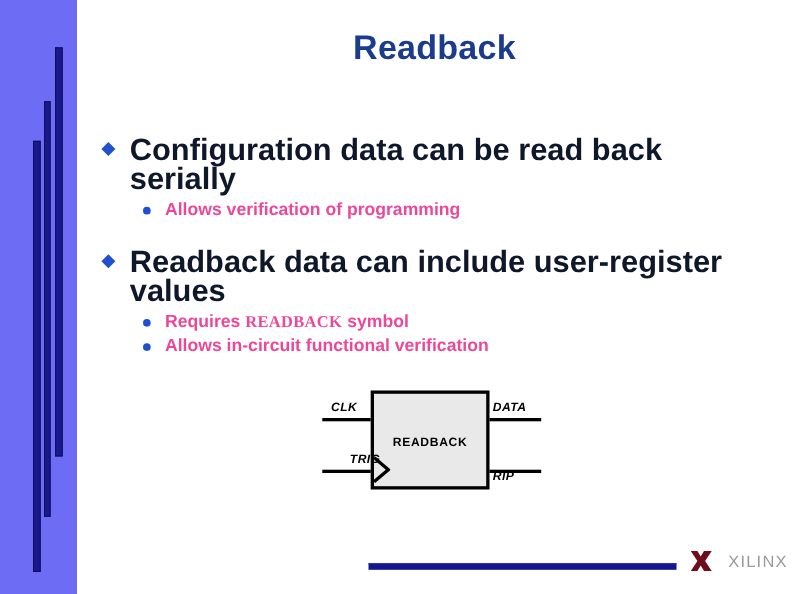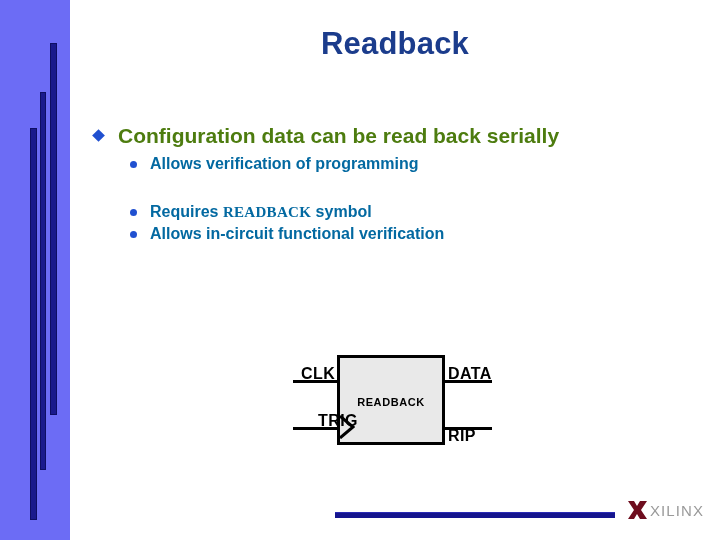--- a/index.html
+++ b/index.html
@@ -55,40 +55,40 @@
 
   
   .body {
     position: absolute;
     left: 92px; top: 122px;
     width: 612px;
   }
   .bullet-l1 {
     position: relative;
     padding-left: 26px;
-    font-size: 21px;
-    font-weight: bold;
-    color: #4d7c0f;
+    font-size: 28px;
+    font-weight: bold;
+    color: #0f172a;
     line-height: 27px;
     margin-bottom: 2px;
   }
   .bullet-l1 .marker {
     position: absolute;
     left: 2px; top: 9px;
     width: 9px; height: 9px;
     background: #2050d0;
     transform: rotate(45deg);
   }
   .sublist { margin: 4px 0 0 0; }
   .bullet-l2 {
     position: relative;
     padding-left: 58px;
     font-size: 16px;
     font-weight: bold;
-    color: #0369a1;
+    color: #ec4899;
     line-height: 22px;
   }
   .bullet-l2 .marker {
     position: absolute;
     left: 38px; top: 8px;
     width: 7px; height: 7px;
     border-radius: 50%;
     background: #2050d0;
   }
   .group-gap { height: 22px; }
@@ -128,25 +128,26 @@
     height: 3px;
     background: #000000;
   }
   .wire-clk  { left: 8px;   top: 28px; width: 46px; }
   .wire-trig { left: 8px;   top: 75px; width: 46px; }
   .wire-data { left: 158px; top: 28px; width: 49px; }
   .wire-rip  { left: 158px; top: 75px; width: 49px; }
 
   .pin-label {
     position: absolute;
-    font-size: 16px;
+    font-size: 11px;
     font-weight: bold;
     color: #000000;
     letter-spacing: 0.4px;
     white-space: nowrap;
+    font-style: italic;
   }
   .lbl-clk  { left: 16px;  top: 13px; }
   .lbl-trig { left: 11px;  top: 60px; margin-left: 22px; }
   .lbl-data { left: 163px; top: 13px; }
   .lbl-rip  { left: 163px; top: 75px; }
 
   
   .clk-tri {
     position: absolute;
     left: 54px; top: 63px;
@@ -161,21 +162,21 @@
     width: 280px; height: 6px;
     background: #15158e;
     border-top: 1px solid #2a2ab5;
     box-sizing: border-box;
   }
   .logo {
     position: absolute;
     left: 626px; top: 498px;
     display: flex;
     align-items: center;
-    gap: 0;
+    gap: 12px;
     text-align: center;
   }
   .logo-mark { width: 24px; height: 24px; display: block; }
   .logo-text {
     font-size: 15px;
     color: #9a9a9a;
     letter-spacing: 1.1px;
     font-weight: normal;
   }
 </style>
@@ -200,20 +201,24 @@
     </div>
     <div class="sublist">
       <div class="bullet-l2">
         <span class="marker"></span>
         <span>Allows verification of programming</span>
       </div>
     </div>
 
     <div class="group-gap"></div>
 
+    <div class="bullet-l1">
+      <span class="marker"></span>
+      <span>Readback data can include user-register values</span>
+    </div>
     <div class="sublist">
       <div class="bullet-l2">
         <span class="marker"></span>
         <span>Requires </span><span class="mono">READBACK</span><span> symbol</span>
       </div>
       <div class="bullet-l2">
         <span class="marker"></span>
         <span>Allows in-circuit functional verification</span>
       </div>
     </div>

